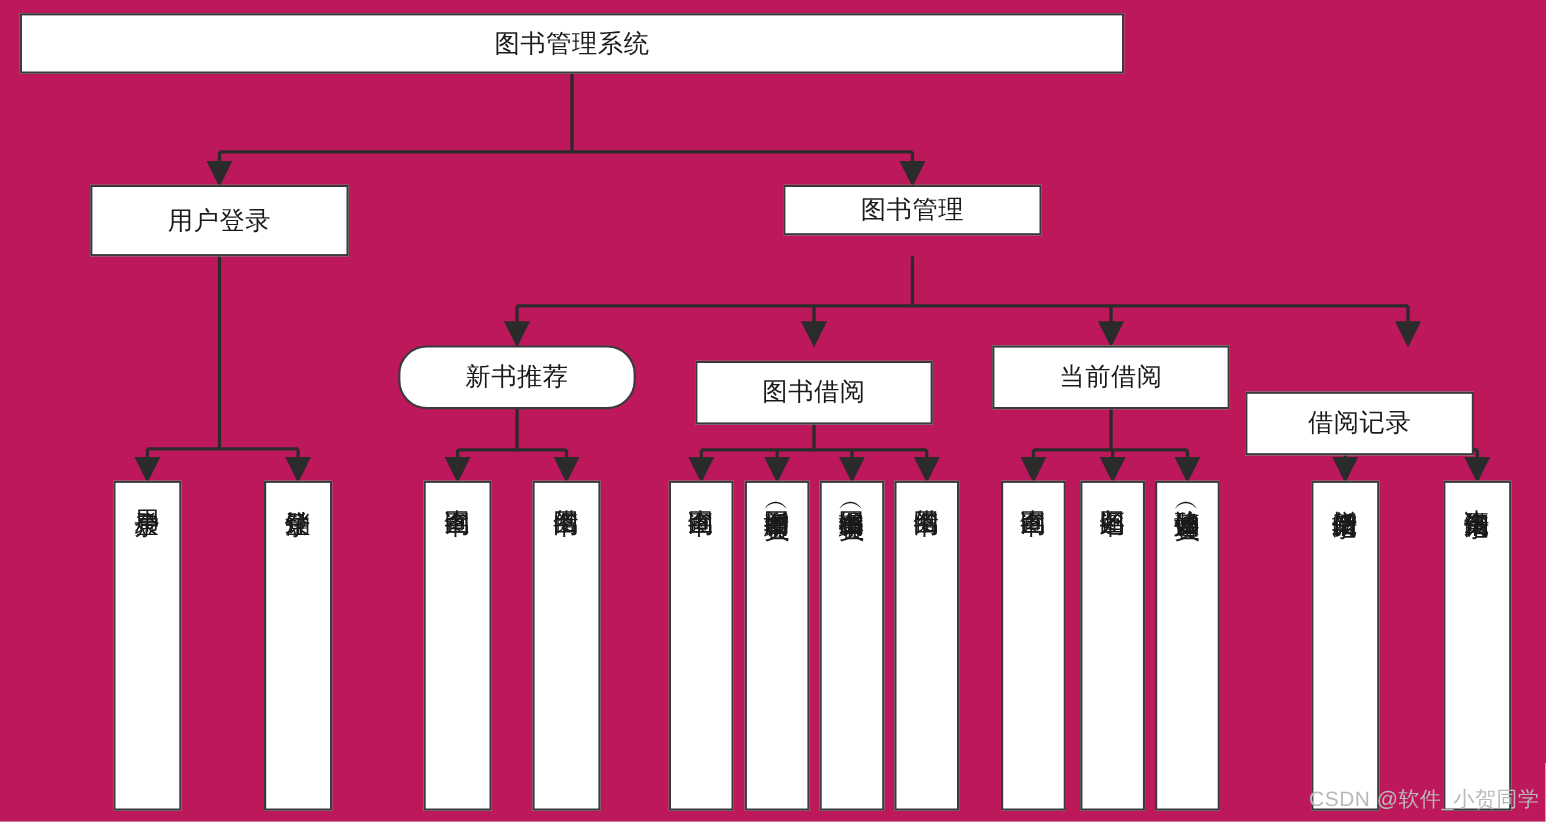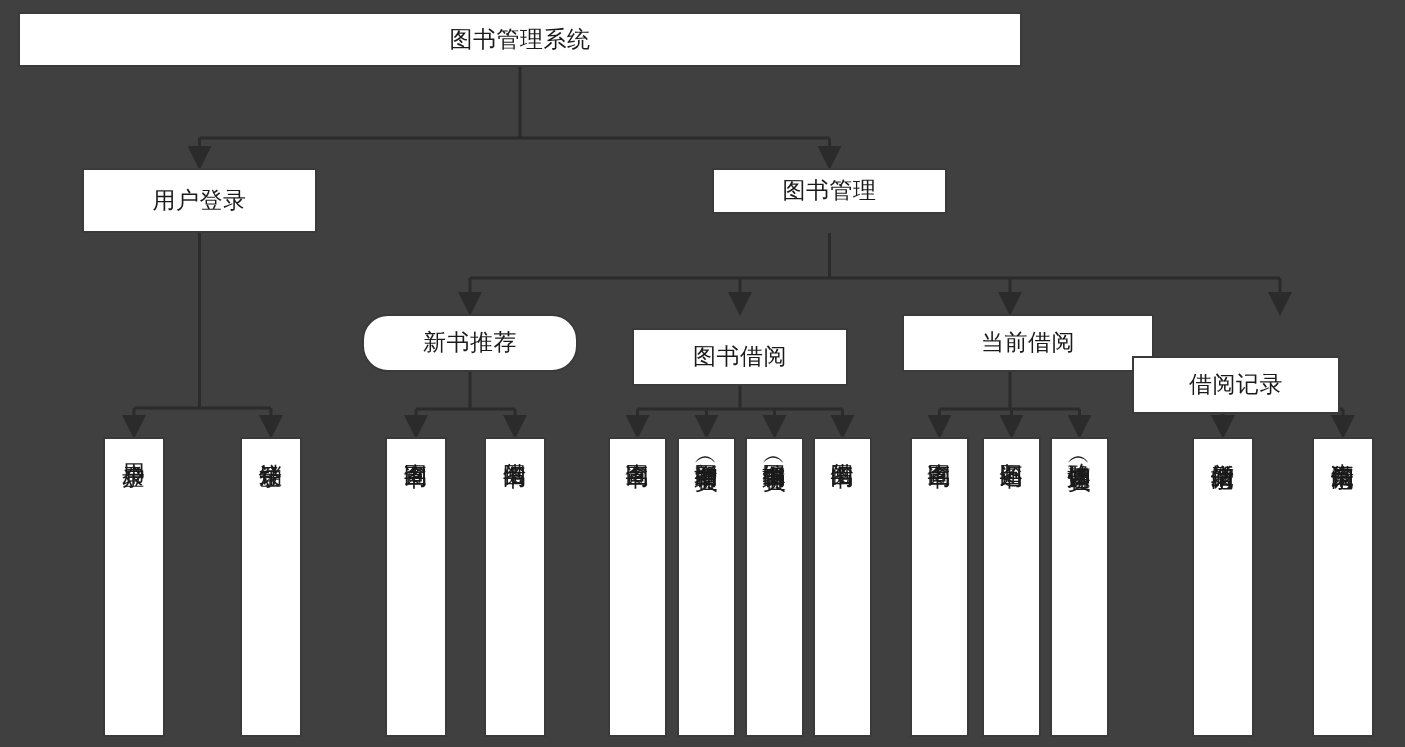--- a/index.html
+++ b/index.html
@@ -8,21 +8,21 @@
     padding: 0;
     background: #ffffff;
   }
   body {
     font-family: "Liberation Sans", "DejaVu Sans", sans-serif;
   }
   #canvas {
     position: relative;
     width: 1405px;
     height: 747px;
-    background: #404040;
+    background: #be185d;
     overflow: hidden;
   }
   svg#edges {
     position: absolute;
     left: 0;
     top: 0;
     width: 1405px;
     height: 747px;
     pointer-events: none;
   }
@@ -123,21 +123,21 @@
       </div>
       <div class="node horiz" style="left: 712px; top: 168px; width: 235px; height: 46px;">
         <span class="label">图书管理</span>
       </div>
       <div class="node horiz" style="left: 362px; top: 314px; width: 216px; height: 58px; border-radius: 26px;">
         <span class="label">新书推荐</span>
       </div>
       <div class="node horiz" style="left: 632px; top: 328px; width: 216px; height: 58px;">
         <span class="label">图书借阅</span>
       </div>
-      <div class="node horiz" style="left: 902px; top: 314px; width: 252px; height: 58px;">
+      <div class="node horiz" style="left: 902px; top: 314px; width: 216px; height: 58px;">
         <span class="label">当前借阅</span>
       </div>
       <div class="node horiz" style="left: 1132px; top: 314px; width: 208px; height: 58px; margin-top: 42px;">
         <span class="label">借阅记录</span>
       </div>
       <div class="node leaf" style="left: 103px; top: 437px; width: 62px; height: 300px;">
         <span class="label">用户登录</span>
       </div>
       <div class="node leaf" style="left: 240px; top: 437px; width: 62px; height: 300px;">
         <span class="label">注销登录</span>
@@ -170,14 +170,15 @@
         <span class="label">确认归还（管理员）</span>
       </div>
       <div class="node leaf" style="left: 1192px; top: 437px; width: 62px; height: 300px;">
         <span class="label">新增借阅记录</span>
       </div>
       <div class="node leaf" style="left: 1312px; top: 437px; width: 62px; height: 300px;">
         <span class="label">查询借阅记录</span>
       </div>
     </div>
 
+  <div class="watermark" style="left: 1190px; top: 714px;">CSDN @软件_小贺同学</div>
 
 </div>
 
 </body></html>

